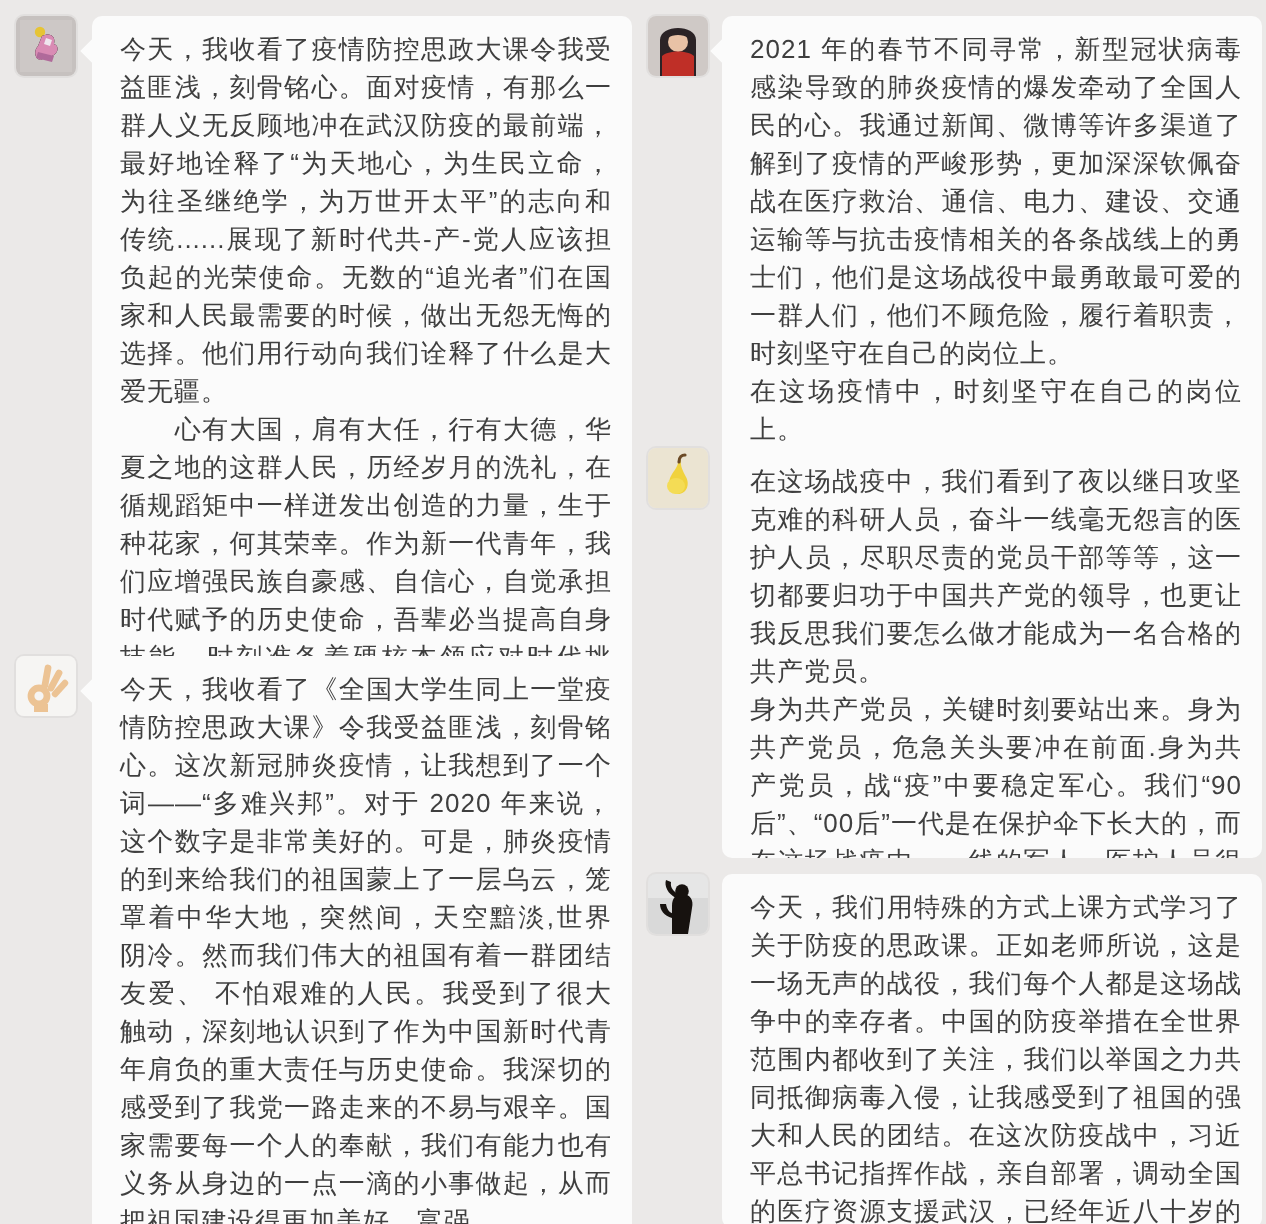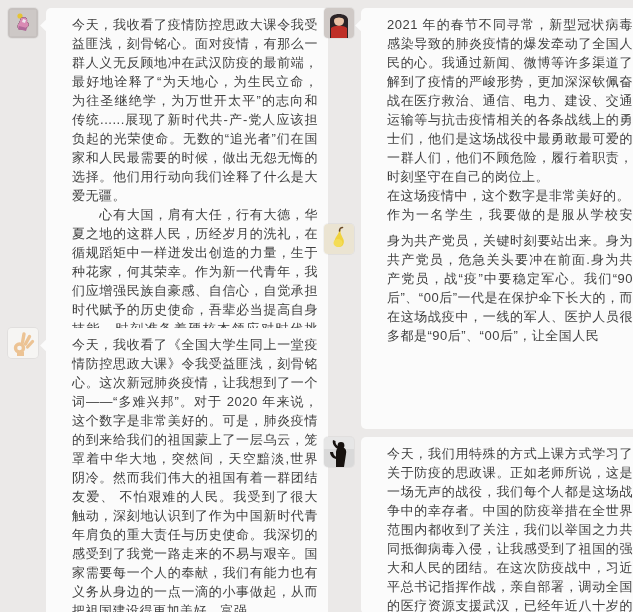--- a/index.html
+++ b/index.html
@@ -8,21 +8,21 @@
     background:#ebe9e8;
     font-family:"Liberation Sans","DejaVu Sans",sans-serif;
   }
   .avatar{
     position:absolute;width:30px;height:30px;border-radius:4px;overflow:hidden;
     box-shadow:0 0 0 1px rgba(0,0,0,0.04);
   }
   .avatar svg{display:block;width:30px;height:30px;}
   .bubble{
     position:absolute;width:246px;background:#fbfbfb;border-radius:5px;
-    padding:7px 10px 8px 26px;color:#3f3f3f;font-size:13px;line-height:19px;
+    padding:7px 10px 8px 14px;color:#3f3f3f;font-size:13px;line-height:19px;
     letter-spacing:0.5px;
   }
   .bubble::before{
     content:"";position:absolute;left:-4px;top:13px;width:9px;height:9px;
     background:#fbfbfb;transform:rotate(45deg);
   }
   .bubble p{margin:0;word-break:break-all;text-align:justify;}
   .clip{overflow:hidden;}
   
   #l1-avatar{left:8px;top:8px;}   #l1-bubble{left:46px;top:8px;}
@@ -70,33 +70,34 @@
     <svg viewBox="0 0 30 30">
       <rect width="30" height="30" fill="#cfc9c6"></rect>
       <path d="M6 30 L6 12 C6 4 24 4 24 12 L24 30 Z" fill="#2b2326"></path>
       <circle cx="15" cy="13" r="5" fill="#e9c2a6"></circle>
       <path d="M9.5 11 C10 6.5 20 6.5 20.5 11 C17 9 13 9 9.5 11 Z" fill="#2b2326"></path>
       <path d="M7 30 L7 20 C10 17 20 17 23 20 L23 30 Z" fill="#bf2f27"></path>
     </svg>
   </div>
   <div class="bubble" id="r1-bubble">
     <p>2021 年的春节不同寻常，新型冠状病毒感染导致的肺炎疫情的爆发牵动了全国人民的心。我通过新闻、微博等许多渠道了解到了疫情的严峻形势，更加深深钦佩奋战在医疗救治、通信、电力、建设、交通运输等与抗击疫情相关的各条战线上的勇士们，他们是这场战役中最勇敢最可爱的一群人们，他们不顾危险，履行着职责，时刻坚守在自己的岗位上。</p>
-    <p>在这场疫情中，这个数字是非常美好的。</p>
+    <p>在这场疫情中，时刻坚守在自己的岗位上。</p>
     <p>作为一名学生，我要做的是服从学校安排，尽量不走亲、不访友、不出门、不造</p>
   </div>
 
   <div class="avatar" id="r2-avatar">
     <svg viewBox="0 0 30 30">
       <rect width="30" height="30" fill="#ebe4d2"></rect>
       <path d="M15 6 C15.5 9 13 11 11.5 14 C9.5 17.5 11 23 15 23 C19.5 23 21 18 19 14.5 C17.5 11.5 16 9 16.5 6 Z" fill="#f0d23d"></path>
       <ellipse cx="14" cy="19" rx="4.5" ry="4" fill="#f4dc55"></ellipse>
       <path d="M15.5 7 C15.5 4.5 17 3.5 18.5 3.5" fill="none" stroke="#6b4a26" stroke-width="1.6" stroke-linecap="round"></path>
     </svg>
   </div>
   <div class="bubble clip" id="r2-bubble">
+    <p>在这场战疫中，我们看到了夜以继日攻坚克难的科研人员，奋斗一线毫无怨言的医护人员，尽职尽责的党员干部等等，这一切都要归功于中国共产党的领导，也更让我反思我们要怎么做才能成为一名合格的共产党员。</p>
     <p>身为共产党员，关键时刻要站出来。身为共产党员，危急关头要冲在前面.身为共产党员，战“疫”中要稳定军心。我们“90后”、“00后”一代是在保护伞下长大的，而在这场战疫中，一线的军人、医护人员很多都是“90后”、“00后”，让全国人民</p>
   </div>
 
   <div class="avatar" id="r3-avatar">
     <svg viewBox="0 0 30 30">
       <rect width="30" height="30" fill="#d9d9d9"></rect>
       <rect width="30" height="12" fill="#e6e6e6"></rect>
       <path d="M12 30 L12 16 C12 12 14 10 17 10 C21 10 23 13 22 17 L20 30 Z" fill="#17120f"></path>
       <circle cx="17" cy="8.5" r="3.4" fill="#17120f"></circle>
       <path d="M14 12 C10 10 8 6 9 3 L11.5 4 C11 7 13 9 15.5 10 Z" fill="#17120f"></path>

